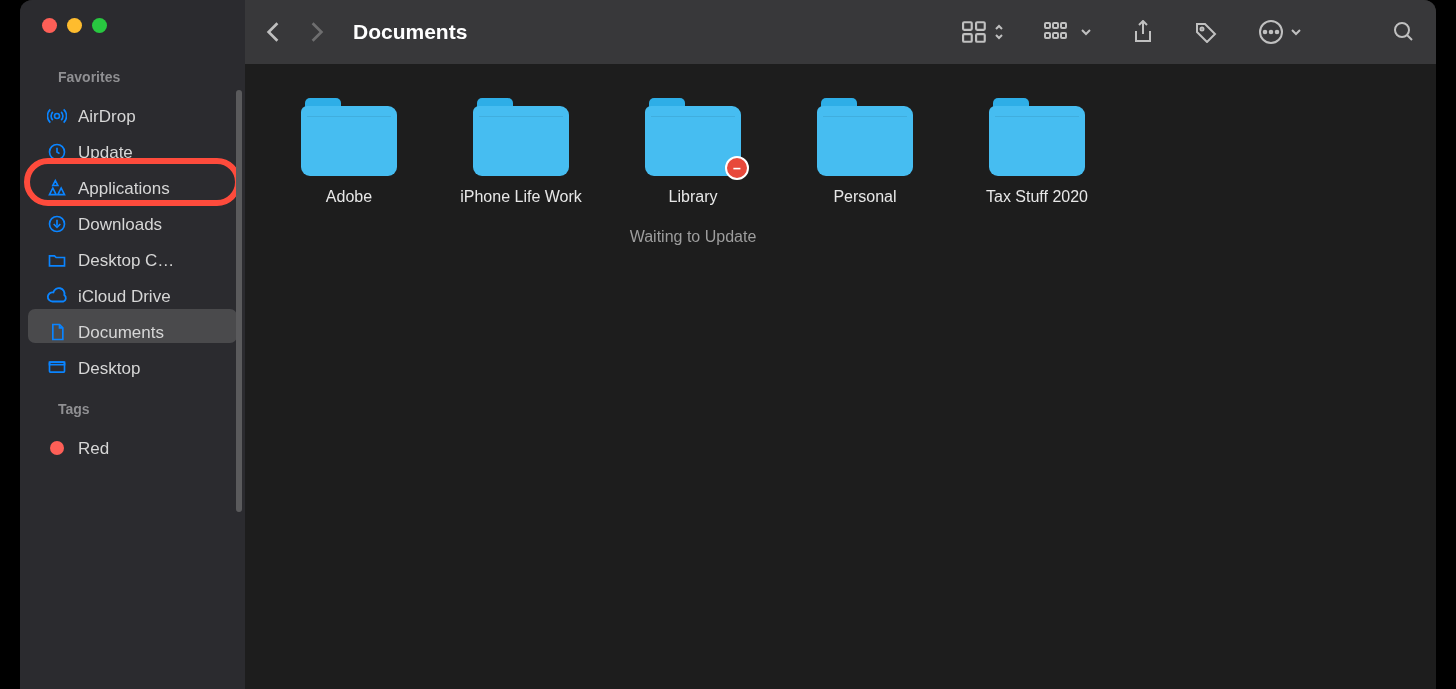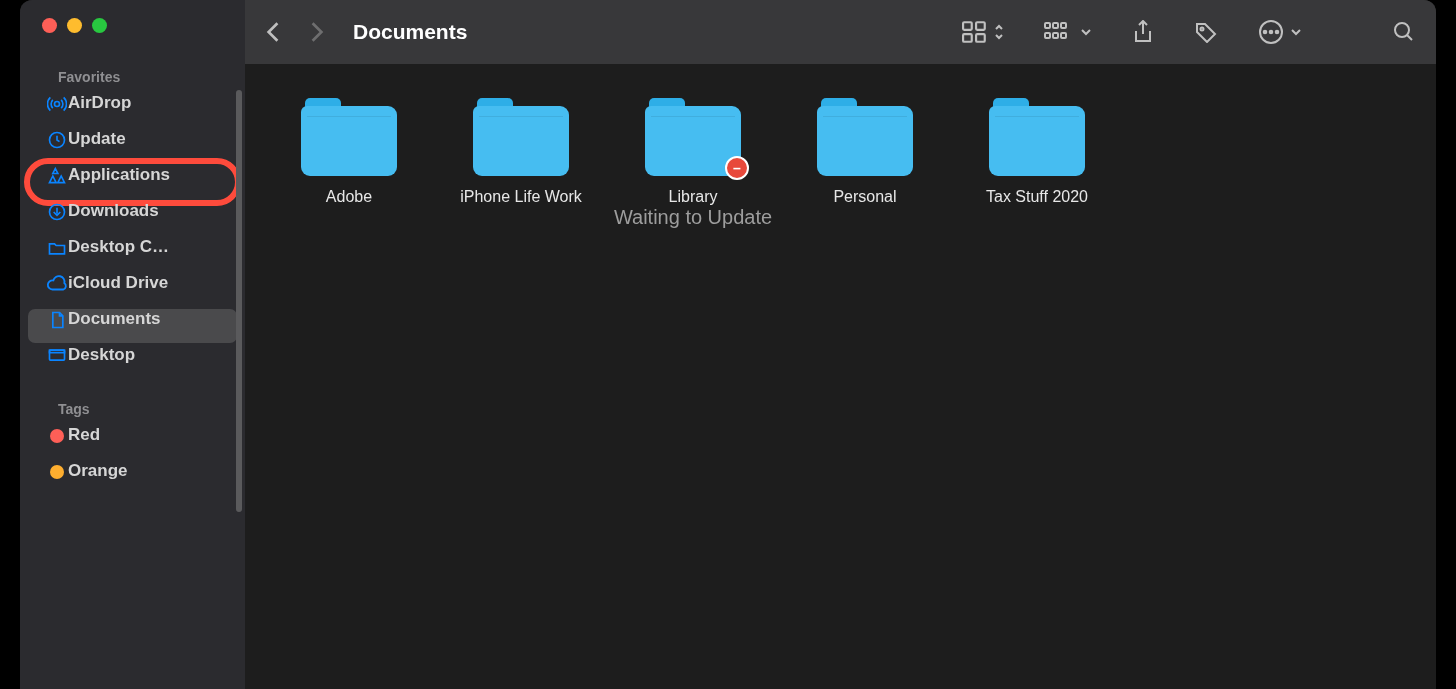--- a/index.html
+++ b/index.html
@@ -49,31 +49,30 @@
   .max{background:#28c840;}
   .section-header{
     color:var(--sidebar-header);
     font-size:14px;
     font-weight:600;
     padding:20px 0 6px 22px;
     margin-left:16px;
   }
   .section-header.first{padding-top:36px;}
   .sb-item{
-    display:flex;align-items:flex-start;
+    display:flex;align-items:flex-end;
     height:34px;
     padding:0 10px 0 18px;
     margin:2px 8px;
     border-radius:7px;
     color:var(--sidebar-text);
     font-size:17px;
-    gap:0;
+    gap:10px;
     cursor:default;
     position:relative;
-    font-weight:bold;
   }
   .sb-item.selected{background:var(--selected);}
   .sb-item .icon{width:22px;height:22px;display:flex;align-items:center;justify-content:center;flex:none;}
   .sb-item .label{white-space:nowrap;overflow:hidden;text-overflow:ellipsis;}
   .ring{
     position:absolute;
     left:-4px;top:-7px;right:-4px;bottom:-7px;
     border:6px solid var(--highlight);
     border-radius:24px;
     pointer-events:none;
@@ -136,21 +135,21 @@
     background:rgba(0,0,0,.08);
   }
   .folder .badge{
     position:absolute;right:-8px;bottom:-4px;
     width:20px;height:20px;border-radius:50%;
     background:#e8493b;border:2px solid #fff;
     display:flex;align-items:center;justify-content:center;
     color:#fff;font-weight:900;font-size:14px;line-height:1;
   }
   .item .name{color:#e7e7e7;font-size:16px;text-align:center;}
-  .item .sub{color:var(--subtle);font-size:20px;margin-top:0;}
+  .item .sub{color:var(--subtle);font-size:16px;margin-top:22px;}
 
   svg{display:block;}
 </style>
 </head>
 <body>
 
 <div class="window">
 
   <div class="sidebar">
     <div class="traffic-lights">
@@ -244,26 +243,20 @@
       <span class="label">Desktop</span>
     </div>
 
     <div class="section-header">Tags</div>
 
     <div class="sb-item">
       <span class="icon">
           <span class="tag-dot" style="background:#fe5f57"></span>
         </span>
       <span class="label">Red</span>
-    </div>
-    <div class="sb-item">
-      <span class="icon">
-          <span class="tag-dot" style="background:#feae2f"></span>
-        </span>
-      <span class="label">Orange</span>
     </div>
 
     <div class="scrollbar"></div>
   </div>
 
   <div class="main">
     <div class="toolbar">
       <div class="nav-btns">
         <span>
           <svg width="16" height="22" viewBox="0 0 12 20" fill="none" stroke="currentColor" stroke-width="2.4">

